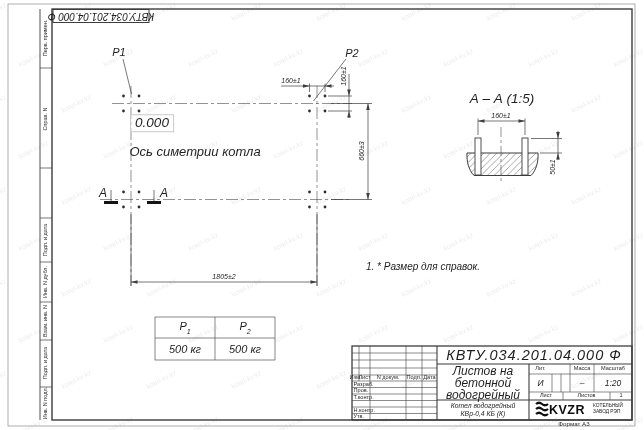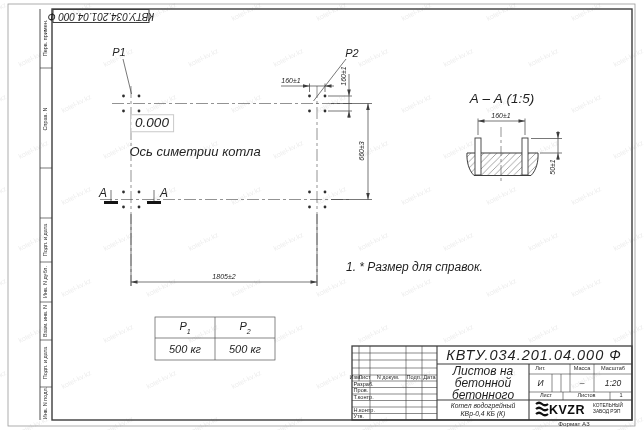--- a/index.html
+++ b/index.html
@@ -10,22 +10,22 @@
   #watermarks span{position:absolute;font-size:7px;color:rgba(140,140,140,0.17);
          transform:rotate(-27deg);white-space:nowrap;font-family:"Liberation Sans",sans-serif;}
   .lbl{position:absolute;z-index:2;transform:translate(-50%,-50%);white-space:nowrap;
        font-style:italic;color:#1f1f1f;line-height:1;}
   .rot90{transform:translate(-50%,-50%) rotate(-90deg);}
   .rot180{transform:translate(-50%,-50%) rotate(180deg);}
   .dim{font-size:7px;}
   .tiny{font-size:5.6px;font-style:normal;color:#2a2a2a;}
   .marg{font-size:5.5px;font-style:normal;color:#2a2a2a;}
   .elev{border:1px solid #c9c9c9;padding:1px 4px;background:rgba(255,255,255,.5);}
-  .notes{position:absolute;left:332px;top:262px;width:277px;z-index:2;
-         font-style:italic;font-size:12px;line-height:10px;color:#1f1f1f;}
+  .notes{position:absolute;left:352px;top:262px;width:277px;z-index:2;
+         font-style:italic;font-size:10px;line-height:10px;color:#1f1f1f;}
   .notes p{margin:0;text-indent:14px;}
   .tb-left{text-align:left;transform:translate(0,-50%);}
   sub.ld{font-size:7px;font-style:italic;}
   .logo-kvzr{font-style:normal;font-weight:bold;font-size:12.5px;letter-spacing:0.5px;color:#0d0d0d;}
   .logo-cap{font-style:normal;font-size:4.8px;line-height:5.6px;color:#1a1a1a;text-align:left;
             transform:translate(0,-50%);}
 </style>
 </head>
 <body>
 
@@ -306,21 +306,21 @@
   <div class="lbl" style="left:185px;top:349px;font-size:11px;">500 кг</div>
   <div class="lbl" style="left:245px;top:349px;font-size:11px;">500 кг</div>
 
   <div class="notes">
     <p>1. * Размер для справок.</p>
   </div>
 
   <div class="lbl" style="left:534px;top:355px;font-size:14.5px;letter-spacing:1px;">КВТУ.034.201.04.000 Ф</div>
   <div class="lbl" style="left:483px;top:371px;font-size:12px;">Листов на</div>
   <div class="lbl" style="left:483px;top:383px;font-size:12px;">бетонной</div>
-  <div class="lbl" style="left:483px;top:395px;font-size:12px;">бетонного</div>
+  <div class="lbl" style="left:483px;top:395px;font-size:12px;">водогрейный</div>
   <div class="lbl" style="left:483px;top:406px;font-size:6.8px;">Котел водогрейный</div>
   <div class="lbl" style="left:483px;top:413.5px;font-size:6.8px;">КВр-0,4 КБ (К)</div>
 
   <div class="lbl tiny" style="left:355.5px;top:378px;">Изм.</div>
   <div class="lbl tiny" style="left:364.5px;top:378px;">Лист</div>
   <div class="lbl tiny" style="left:388px;top:378px;">N докум.</div>
   <div class="lbl tiny" style="left:414px;top:378px;">Подп.</div>
   <div class="lbl tiny" style="left:429.5px;top:378px;">Дата</div>
 
   <div class="lbl tiny tb-left" style="left:353.5px;top:384.5px;">Разраб.</div>

